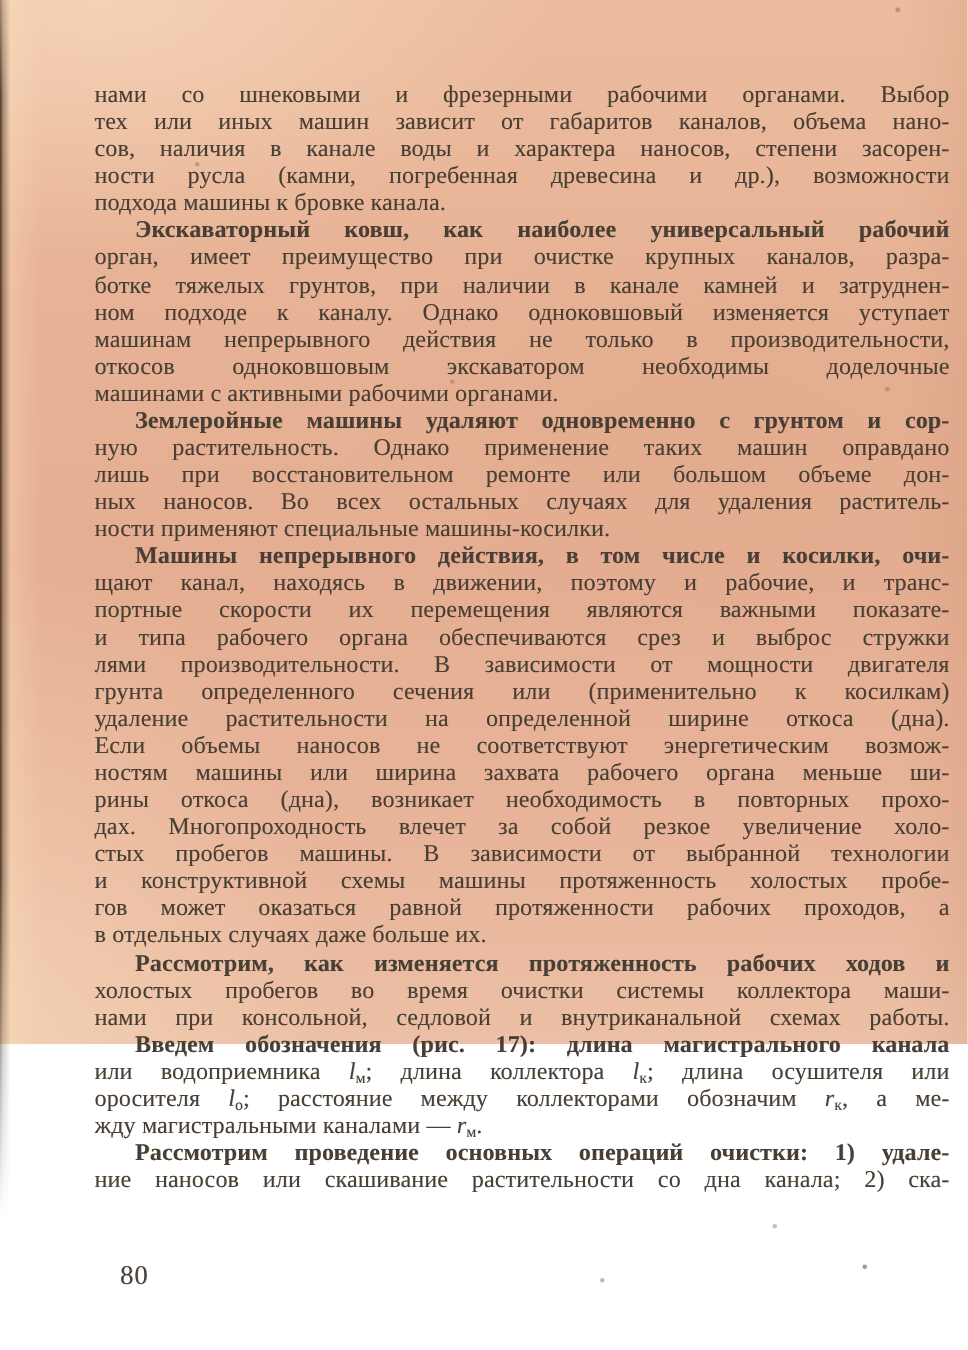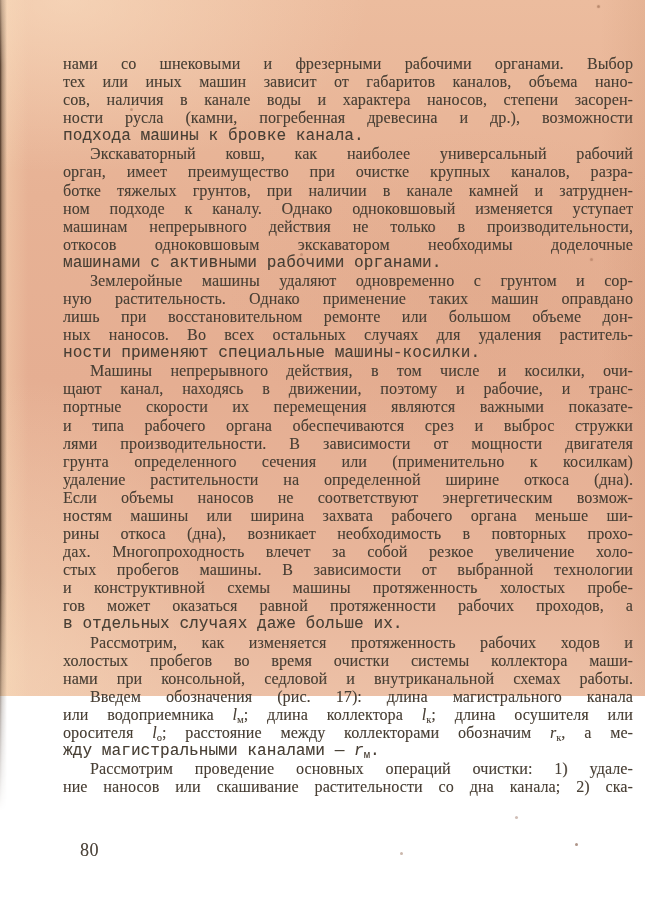--- a/index.html
+++ b/index.html
@@ -30,23 +30,23 @@
     -webkit-mask:linear-gradient(180deg, transparent 0px, #000 18px, #000 calc(100% - 26px), transparent 100%);
             mask:linear-gradient(180deg, transparent 0px, #000 18px, #000 calc(100% - 26px), transparent 100%);
   }
   .text-block {
     position:absolute; left:63px; top:55px; width:570px;
     font-size:16px; line-height:18.08px;
     color:#473f35; letter-spacing:.1px;
     text-shadow:.3px .3px .4px rgba(90,70,55,.35);
   }
   .para { margin:0; }
-  .para.indent .line:first-child { text-indent:27px; }
+  .para.indent .line:first-child { text-indent:27px;font-weight:bold; }
   .line { text-align:justify; text-align-last:justify; }
-  .line.last { text-align-last:left;font-family:Liberation Mono, monospace; }
+  .line.last { text-align-last:left; }
   .text-block sub { font-size:10.5px; line-height:0; vertical-align:-3px; letter-spacing:0; }
   .text-block i { font-style:italic; }
   .page-number {
     position:absolute; left:80px; top:840px;
     font-size:18px; color:#4a4239; letter-spacing:.5px;
     text-shadow:.3px .3px .4px rgba(90,70,55,.35);
   }
   .specks {
     position:absolute; left:575px; top:843px; width:3px; height:3px; border-radius:50%;
     background:rgba(110,62,40,.55);

